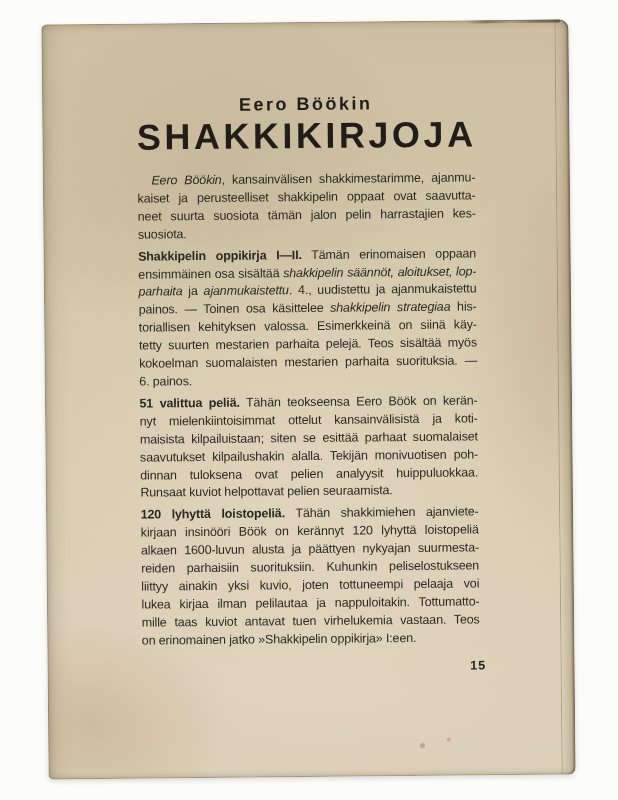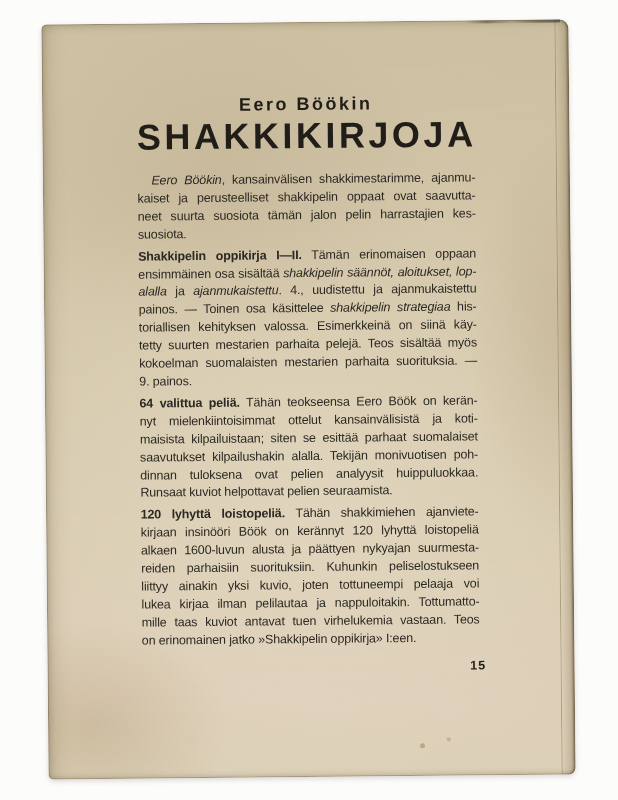--- a/index.html
+++ b/index.html
@@ -109,29 +109,29 @@
       <div class="body-copy">
           <div class="para">
             <div class="line indent"><span class="seg-italic">Eero Böökin</span><span>, kansainvälisen shakkimestarimme, ajanmu-</span></div>
             <div class="line"><span>kaiset ja perusteelliset shakkipelin oppaat ovat saavutta-</span></div>
             <div class="line"><span>neet suurta suosiota tämän jalon pelin harrastajien kes-</span></div>
             <div class="line last"><span>suosiota.</span></div>
           </div>
           <div class="para">
             <div class="line"><span class="seg-bold">Shakkipelin oppikirja I—II.</span><span> Tämän erinomaisen oppaan</span></div>
             <div class="line"><span>ensimmäinen osa sisältää </span><span class="seg-italic">shakkipelin säännöt, aloitukset, lop-</span></div>
-            <div class="line"><span class="seg-italic">alalla</span><span> ja </span><span class="seg-italic">ajanmukaistettu</span><span>. 4., uudistettu ja ajanmukaistettu</span></div>
+            <div class="line"><span class="seg-italic">parhaita</span><span> ja </span><span class="seg-italic">ajanmukaistettu</span><span>. 4., uudistettu ja ajanmukaistettu</span></div>
             <div class="line"><span>painos. — Toinen osa käsittelee </span><span class="seg-italic">shakkipelin strategiaa</span><span> his-</span></div>
             <div class="line"><span>toriallisen kehityksen valossa. Esimerkkeinä on siinä käy-</span></div>
             <div class="line"><span>tetty suurten mestarien parhaita pelejä. Teos sisältää myös</span></div>
             <div class="line"><span>kokoelman suomalaisten mestarien parhaita suorituksia. —</span></div>
-            <div class="line last"><span>9. painos.</span></div>
+            <div class="line last"><span>6. painos.</span></div>
           </div>
           <div class="para">
-            <div class="line"><span class="seg-bold">64 valittua peliä.</span><span> Tähän teokseensa Eero Böök on kerän-</span></div>
+            <div class="line"><span class="seg-bold">51 valittua peliä.</span><span> Tähän teokseensa Eero Böök on kerän-</span></div>
             <div class="line"><span>nyt mielenkiintoisimmat ottelut kansainvälisistä ja koti-</span></div>
             <div class="line"><span>maisista kilpailuistaan; siten se esittää parhaat suomalaiset</span></div>
             <div class="line"><span>saavutukset kilpailushakin alalla. Tekijän monivuotisen poh-</span></div>
             <div class="line"><span>dinnan tuloksena ovat pelien analyysit huippuluokkaa.</span></div>
             <div class="line last"><span>Runsaat kuviot helpottavat pelien seuraamista.</span></div>
           </div>
           <div class="para">
             <div class="line"><span class="seg-bold">120 lyhyttä loistopeliä.</span><span> Tähän shakkimiehen ajanviete-</span></div>
             <div class="line"><span>kirjaan insinööri Böök on kerännyt 120 lyhyttä loistopeliä</span></div>
             <div class="line"><span>alkaen 1600-luvun alusta ja päättyen nykyajan suurmesta-</span></div>

